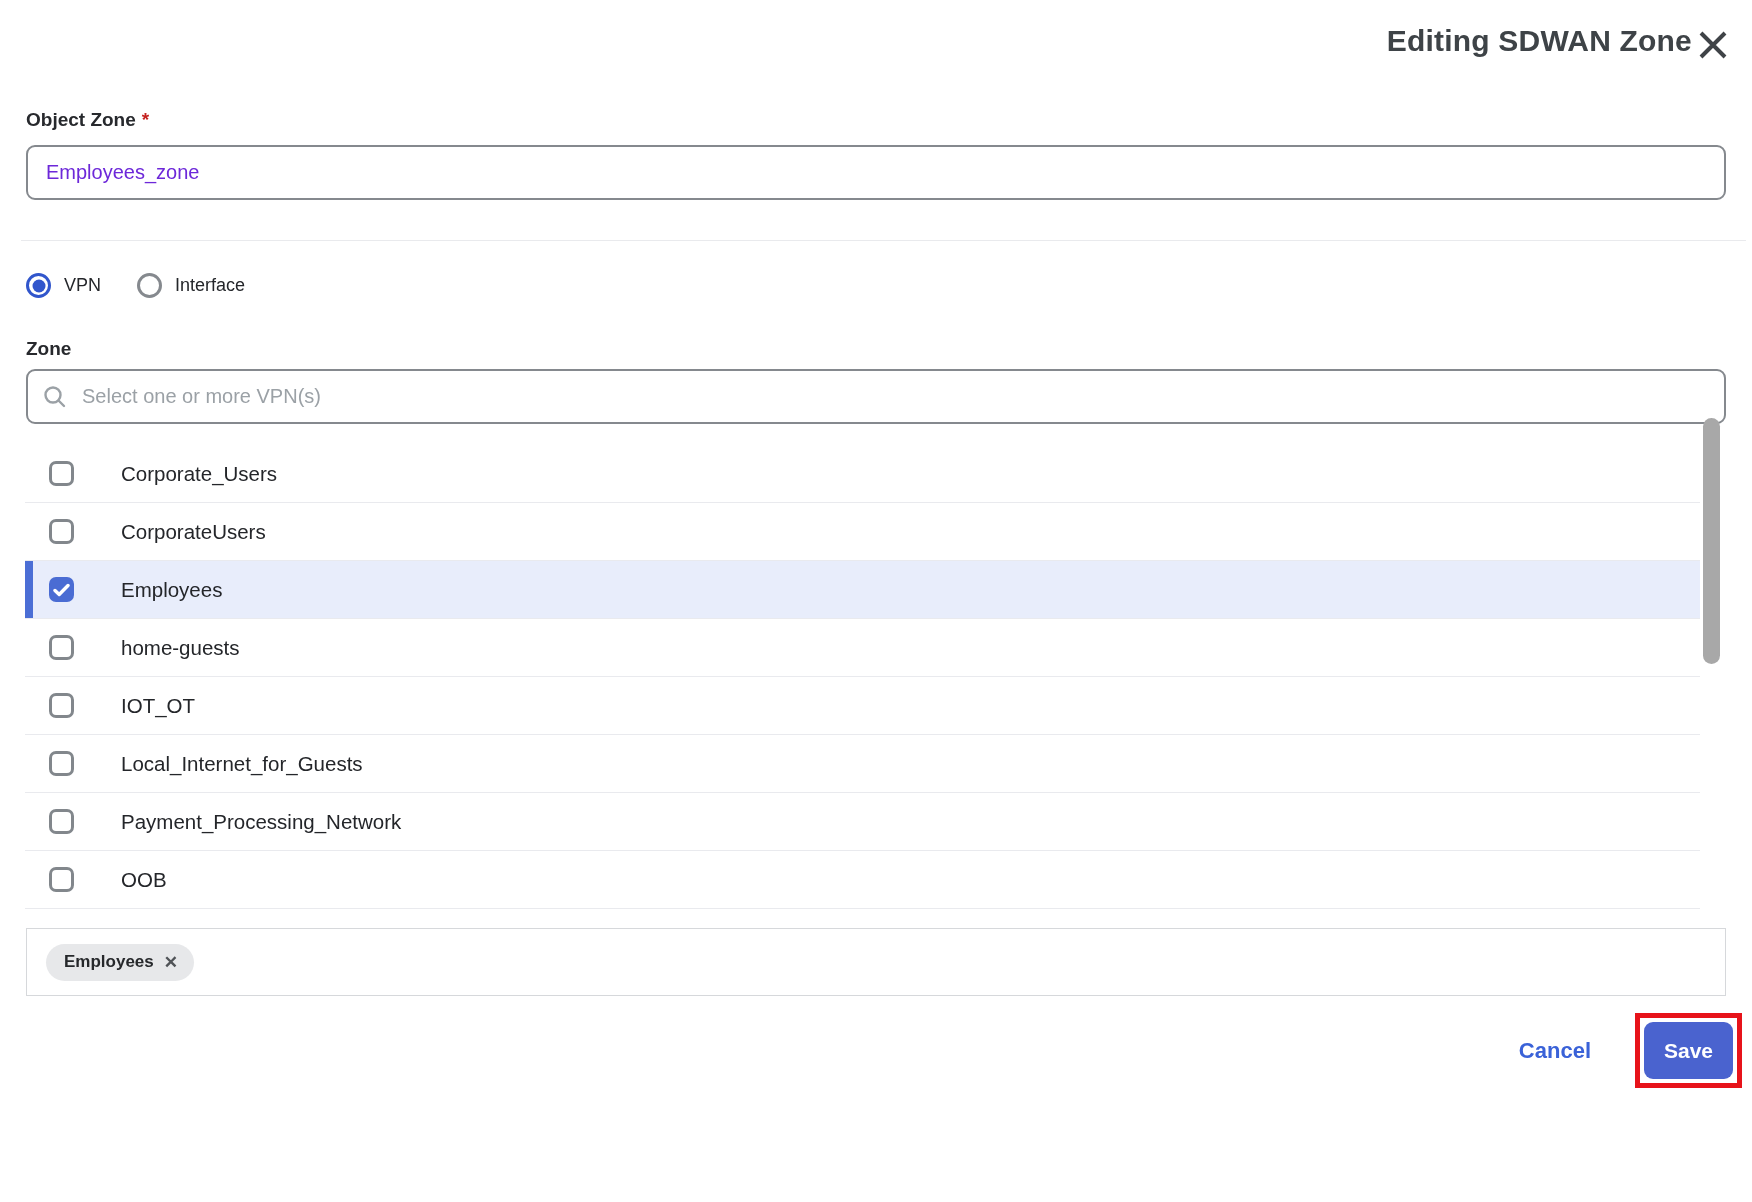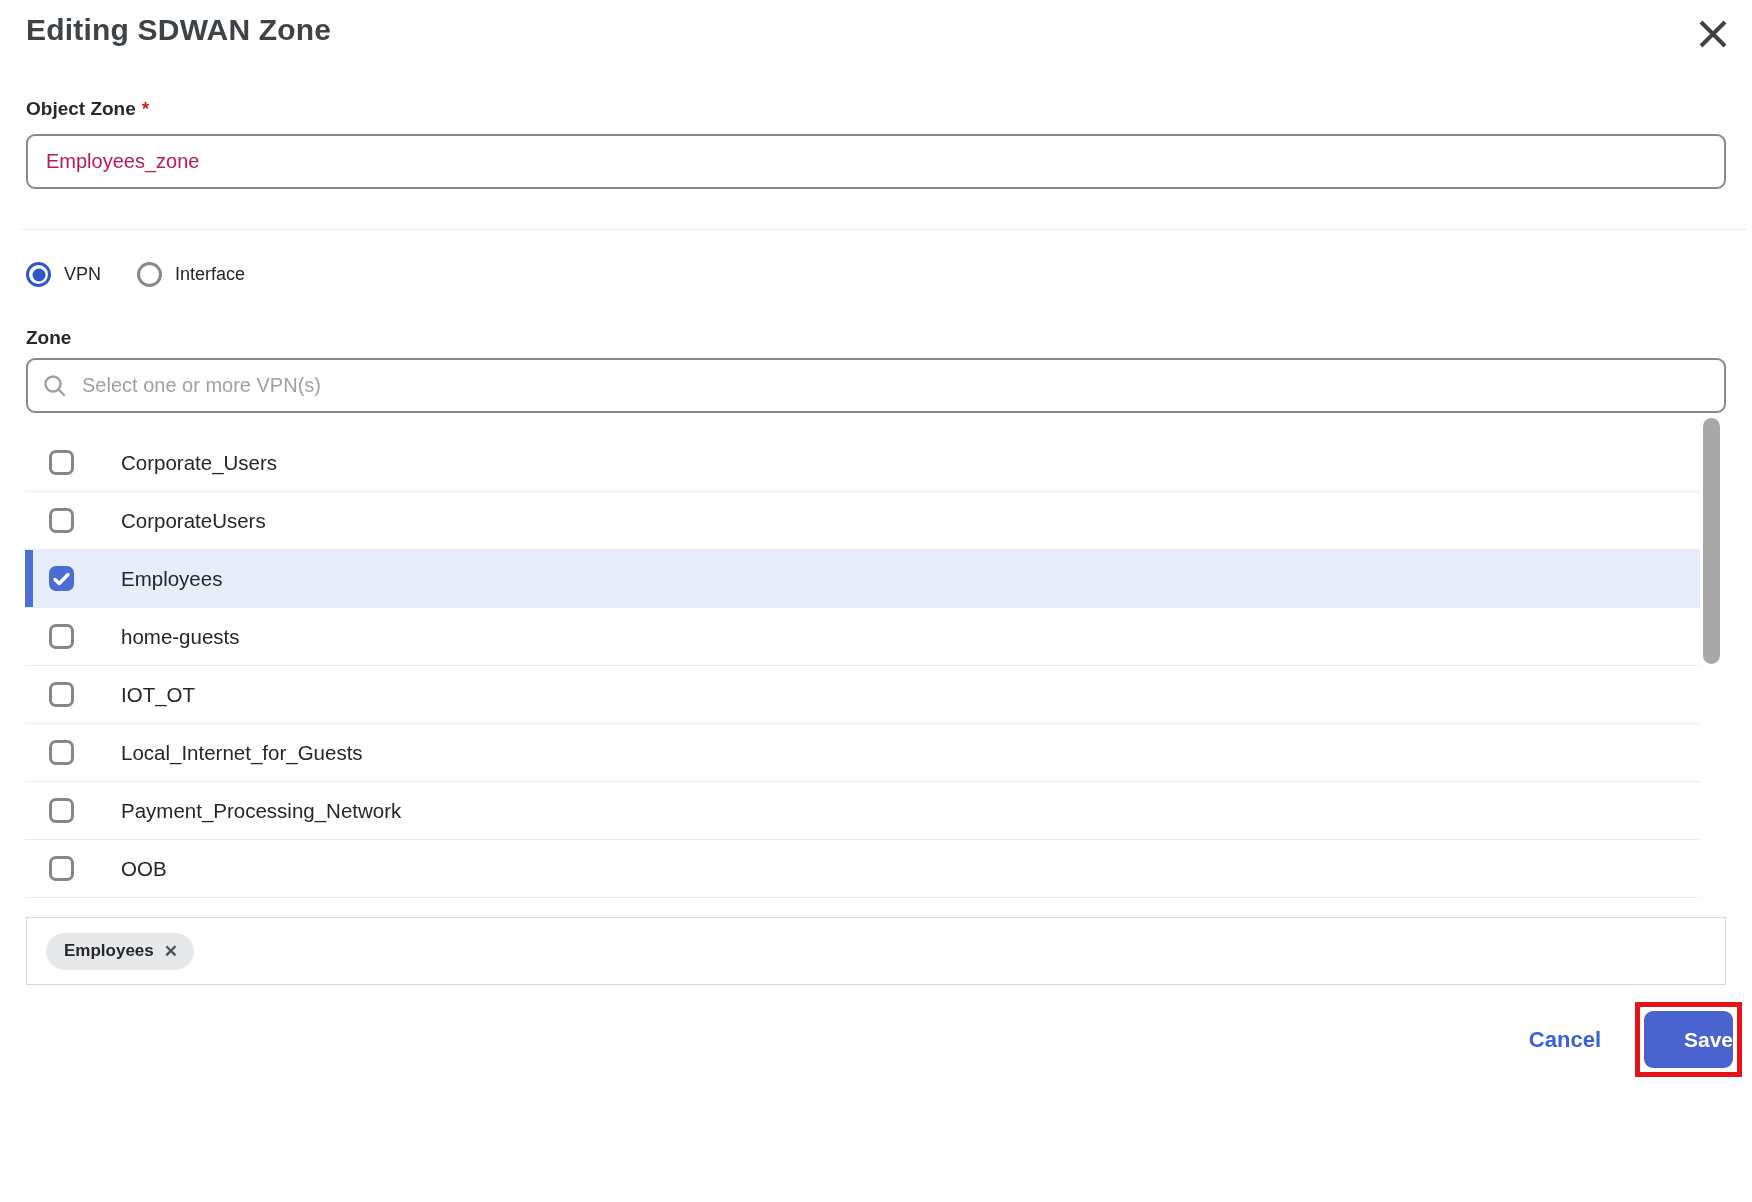--- a/index.html
+++ b/index.html
@@ -7,34 +7,34 @@
   body {
     font-family: "Liberation Sans", sans-serif;
     background: #ffffff;
     position: relative;
     overflow: hidden;
     color: #202124;
   }
   .dialog { width: 100%; height: 100%; padding: 0 26px; position: relative; }
 
   
-  .dlg-header { padding-top: 13px; display: flex; justify-content: space-between; align-items: flex-start; }
+  .dlg-header { padding-top: 24px; display: flex; justify-content: flex-end; align-items: flex-start; }
   .dlg-title { font-size: 30px; font-weight: 700; color: #3e4347; letter-spacing: .2px; }
   .close-btn { background: none; border: none; cursor: pointer; padding: 2px; margin-right: -8px; margin-top: 0; }
 
   
   .field-label { font-size: 19px; font-weight: 700; color: #27292d; }
   .required { color: #c5221f; font-weight: 700; margin-left: 6px; }
 
   
   .object-name-label { margin-top: 40px; }
   .text-input {
     margin-top: 14px; width: 100%; height: 55px;
     border: 2px solid #85898e; border-radius: 9px;
-    font-size: 20px; color: #be185d; padding: 0 18px;
+    font-size: 20px; color: #6d28d9; padding: 0 18px;
     font-family: "Liberation Sans", sans-serif; outline: none; background: #fff;
   }
 
   
   .section-divider { border: none; border-top: 1px solid #e9eaed; margin: 40px -20px 0 -5px; }
 
   
   .radio-row { display: flex; align-items: center; margin-top: 32px; gap: 36px; }
   .radio-option { display: flex; align-items: center; gap: 13px; cursor: pointer; }
   .radio-circle { width: 25px; height: 25px; border-radius: 50%; border: 3px solid #85898e; background: #fff; position: relative; flex: none; }
@@ -87,26 +87,26 @@
     border: 1px solid #d6d8db; display: flex; align-items: center; padding: 0 19px; gap: 10px;
   }
   .chip {
     display: inline-flex; align-items: center; gap: 10px; height: 37px;
     background: #e7e8ea; border-radius: 19px; padding: 0 16px 0 18px;
   }
   .chip-label { font-size: 17px; font-weight: 700; color: #26282b; }
   .chip-remove { font-size: 17px; font-weight: 900; color: #505357; cursor: pointer; line-height: 1; }
 
   
-  .footer { display: flex; justify-content: flex-end; align-items: center; gap: 34px; margin: 17px -16px 0 0; }
+  .footer { display: flex; justify-content: flex-end; align-items: center; gap: 44px; margin: 17px -16px 0 0; }
   .cancel-link { background: none; border: none; font-family: "Liberation Sans", sans-serif; font-size: 22px; font-weight: 700; color: #3a62d8; cursor: pointer; }
   .annotation-box { border: 5px solid #e7131a; padding: 4px; }
   .save-btn {
     width: 89px; height: 57px; background: #4a63cf; border: none; border-radius: 9px;
-    font-family: "Liberation Sans", sans-serif; font-size: 21px; font-weight: 700; color: #ffffff; cursor: pointer; text-align: right;
+    font-family: "Liberation Sans", sans-serif; font-size: 21px; font-weight: 700; color: #ffffff; cursor: pointer;
   }
 </style>
 </head>
 <body>
 
 <div class="dialog">
 
   <div class="dlg-header">
     <h1 class="dlg-title">Editing SDWAN Zone</h1>
     <button class="close-btn">

